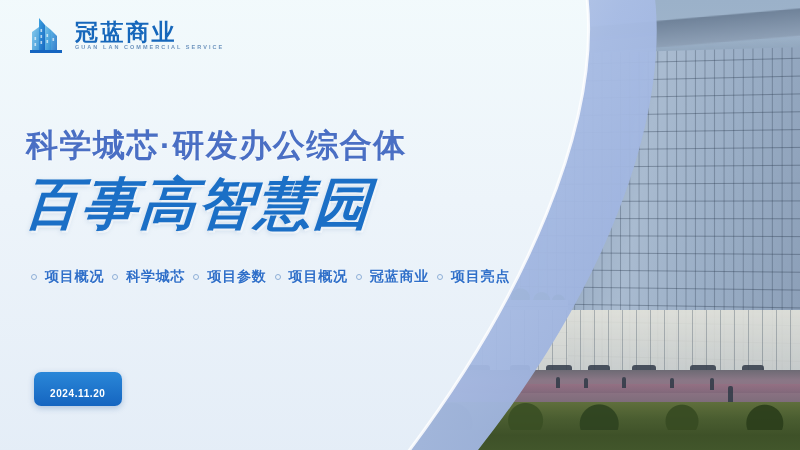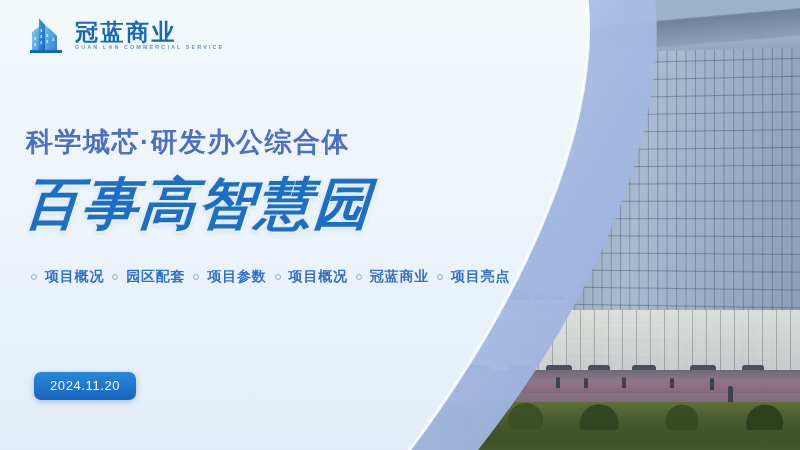--- a/index.html
+++ b/index.html
@@ -165,21 +165,21 @@
     letter-spacing:2.5px; line-height:1.05;
   }
   .logo-en {
     font-size:5.5px; color:#6d93bd; letter-spacing:2.05px;
     line-height:1; white-space:nowrap; font-weight:bold;
   }
 
   
   .subtitle {
     position:absolute; left:26px; top:124px;
-    font-size:27px; font-weight:bold; color:#4a6fc4;
+    font-size:32px; font-weight:bold; color:#4a6fc4;
     letter-spacing:1.5px; white-space:nowrap;
     text-shadow:0 1px 2px rgba(255,255,255,.7);
   }
   .title-row {
     position:absolute; left:24px; top:176px;
     display:flex; align-items:flex-end;
   }
   .title-main {
     font-size:56px; font-weight:bold; color:#1b6fc6;
     letter-spacing:2px; line-height:1;
@@ -212,23 +212,23 @@
   }
 
   .desc {
     position:absolute; left:26px; top:308px; width:450px;
     font-size:12.5px; line-height:1.85; color:#4a5e78;
     letter-spacing:.3px;
   }
 
   .date-badge {
     position:absolute; left:34px; top:372px;
-    padding:6px 16px 7px;
+    padding:16px 16px 7px;
     background:linear-gradient(180deg,#2a87d8,#1565c0);
-    color:#ffffff; font-size:13px; font-weight:normal;
+    color:#ffffff; font-size:10px; font-weight:bold;
     border-radius:7px; letter-spacing:.6px;
     box-shadow:0 2px 6px rgba(20,80,150,.28);
   }
 </style>
 </head>
 <body>
 
 <div class="poster">
 
   <div class="clouds">
@@ -339,21 +339,21 @@
   <div class="subtitle">科学城芯·研发办公综合体</div>
 
   <div class="title-row">
     <span class="title-main">百事高智慧园</span>
   </div>
 
   <div class="navbar">
     <span class="nav-dot"></span>
     <span class="nav-item">项目概况</span>
     <span class="nav-dot"></span>
-    <span class="nav-item">园区配套</span>
+    <span class="nav-item">科学城芯</span>
     <span class="nav-dot"></span>
     <span class="nav-item">项目参数</span>
     <span class="nav-dot"></span>
     <span class="nav-item">项目概况</span>
     <span class="nav-dot"></span>
     <span class="nav-item">冠蓝商业</span>
     <span class="nav-dot"></span>
     <span class="nav-item">项目亮点</span>
   </div>
 

